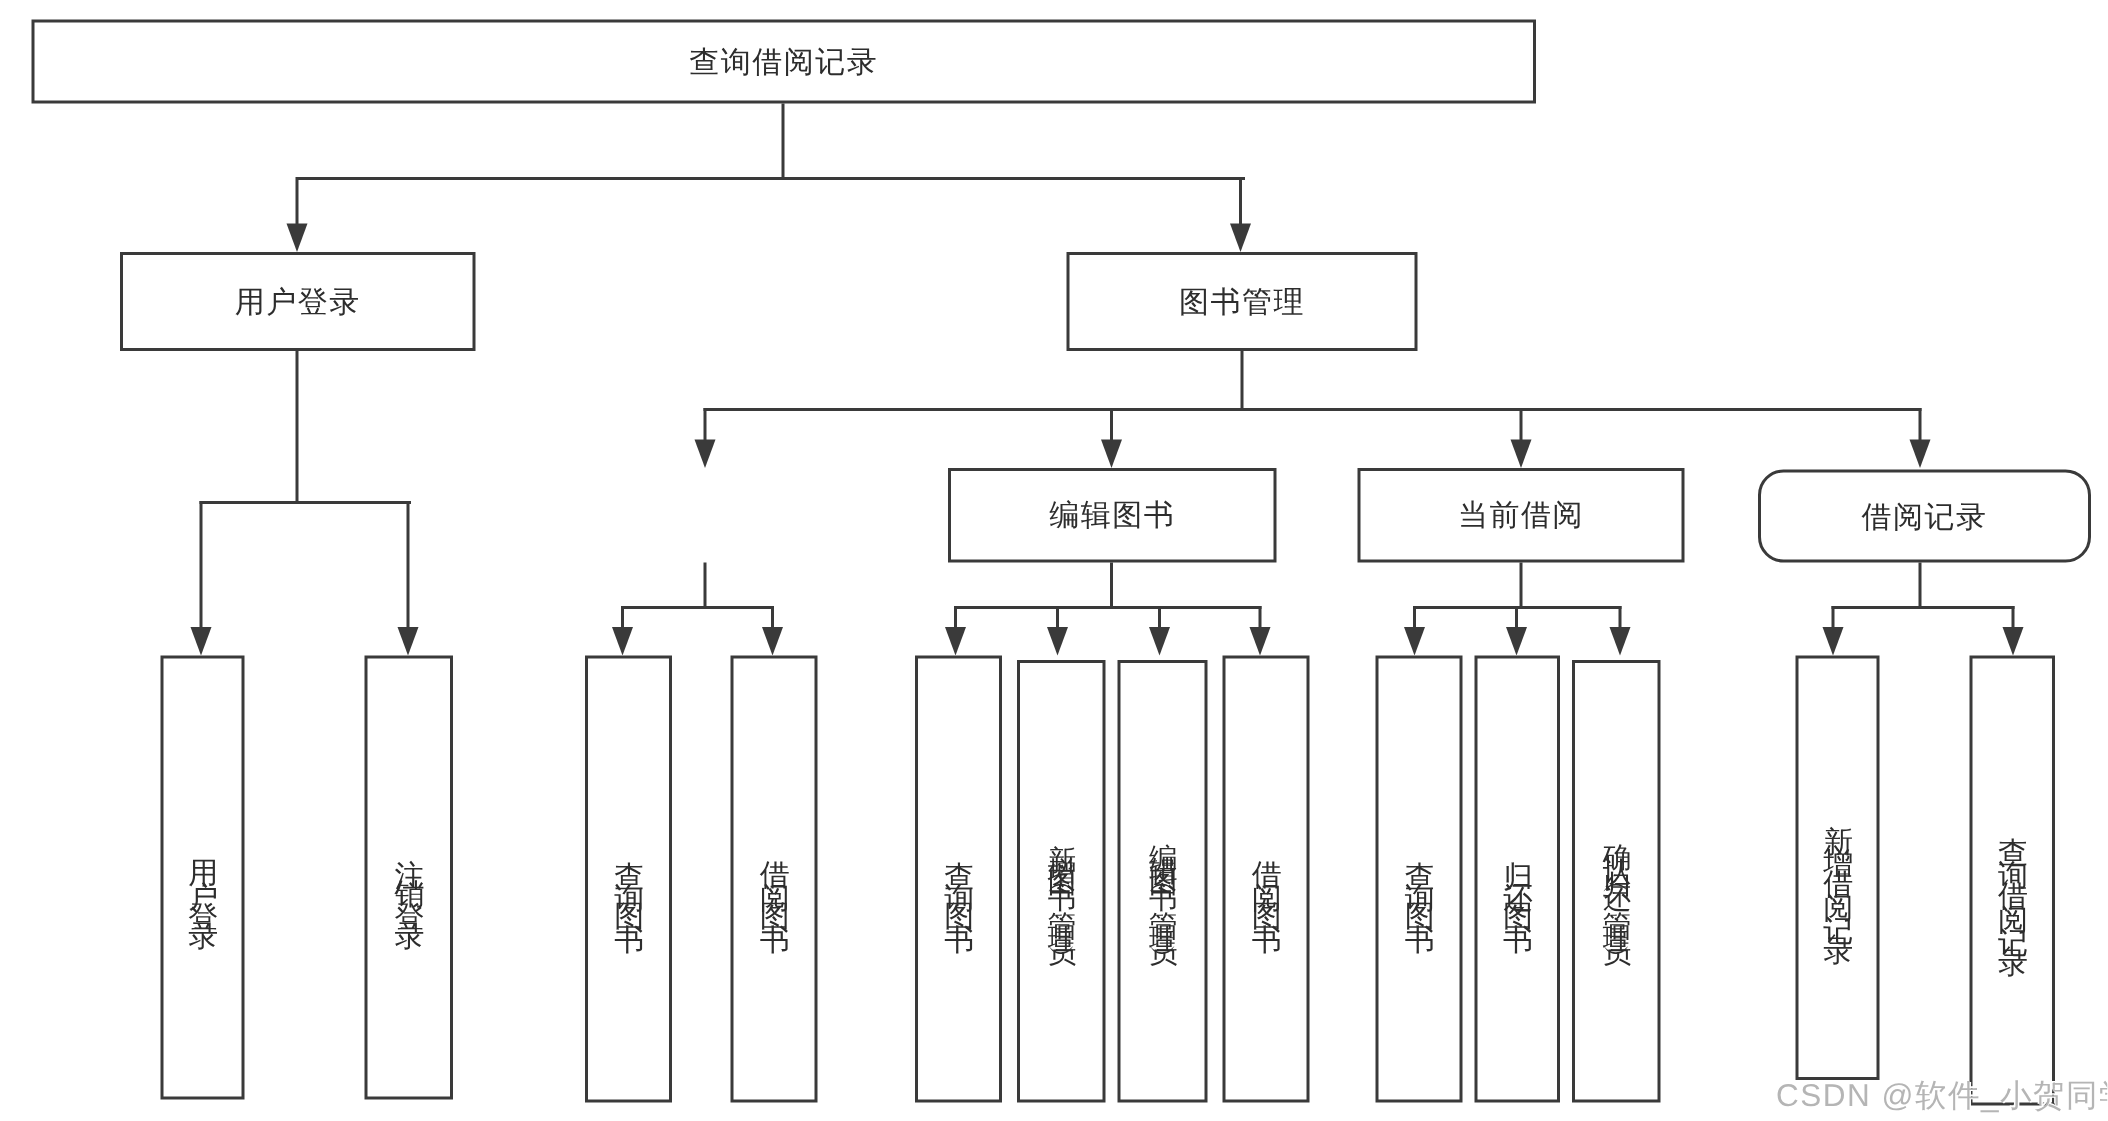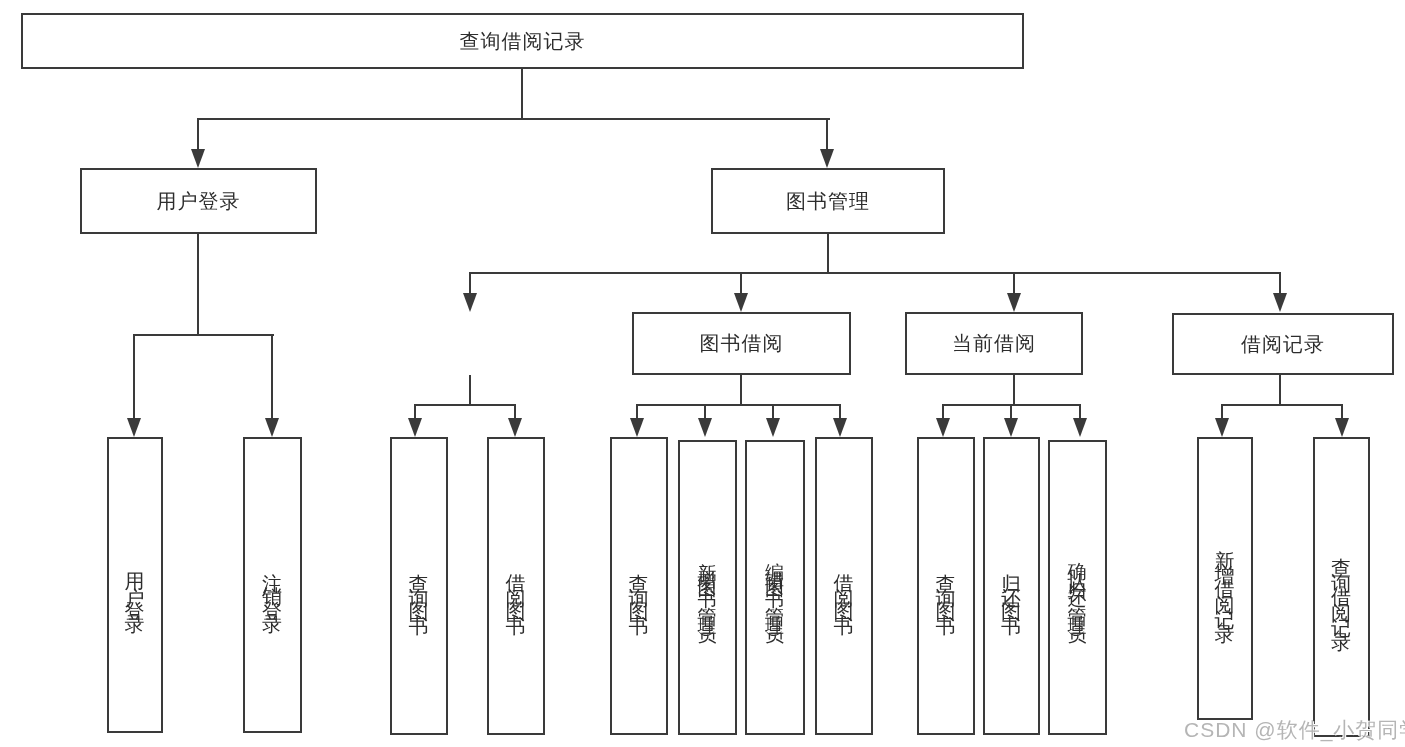--- a/index.html
+++ b/index.html
@@ -97,26 +97,26 @@
   <div class="line" style="left:469px; top:272px; width:2px; height:24px;"></div>
   <div class="arrow" style="left:463px; top:293px;"></div>
   <div class="line" style="left:740px; top:272px; width:2px; height:24px;"></div>
   <div class="arrow" style="left:734px; top:293px;"></div>
   <div class="line" style="left:1013px; top:272px; width:2px; height:24px;"></div>
   <div class="arrow" style="left:1007px; top:293px;"></div>
   <div class="line" style="left:1279px; top:272px; width:2px; height:24px;"></div>
   <div class="arrow" style="left:1273px; top:293px;"></div>
 
   <div class="box h" style="left:632px; top:312px; width:219px; height:63px;">
-    <span>图书借阅</span>
+    <span>编辑图书</span>
   </div>
-  <div class="box h" style="left:905px; top:312px; width:178px; height:63px;">
+  <div class="box h" style="left:905px; top:312px; width:218px; height:63px;">
     <span>当前借阅</span>
   </div>
-  <div class="box h" style="left:1172px; top:313px; width:222px; height:62px;">
+  <div class="box h" style="left:1172px; top:313px; width:222px; height:62px;border-radius:17px;">
     <span>借阅记录</span>
   </div>
 
   <div class="line" style="left:469px; top:375px; width:2px; height:31px;"></div>
   <div class="line" style="left:414px; top:404px; width:102px; height:2px;"></div>
   <div class="line" style="left:414px; top:404px; width:2px; height:16px;"></div>
   <div class="arrow" style="left:408px; top:418px;"></div>
   <div class="line" style="left:514px; top:404px; width:2px; height:16px;"></div>
   <div class="arrow" style="left:508px; top:418px;"></div>
 

